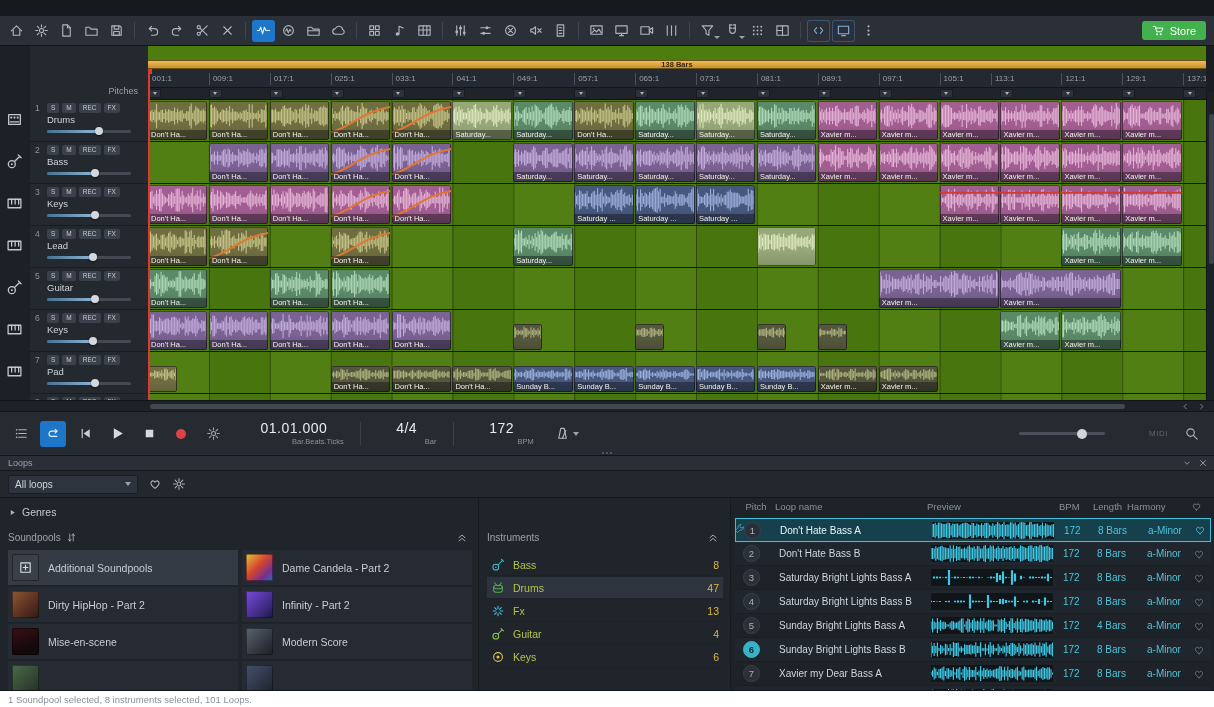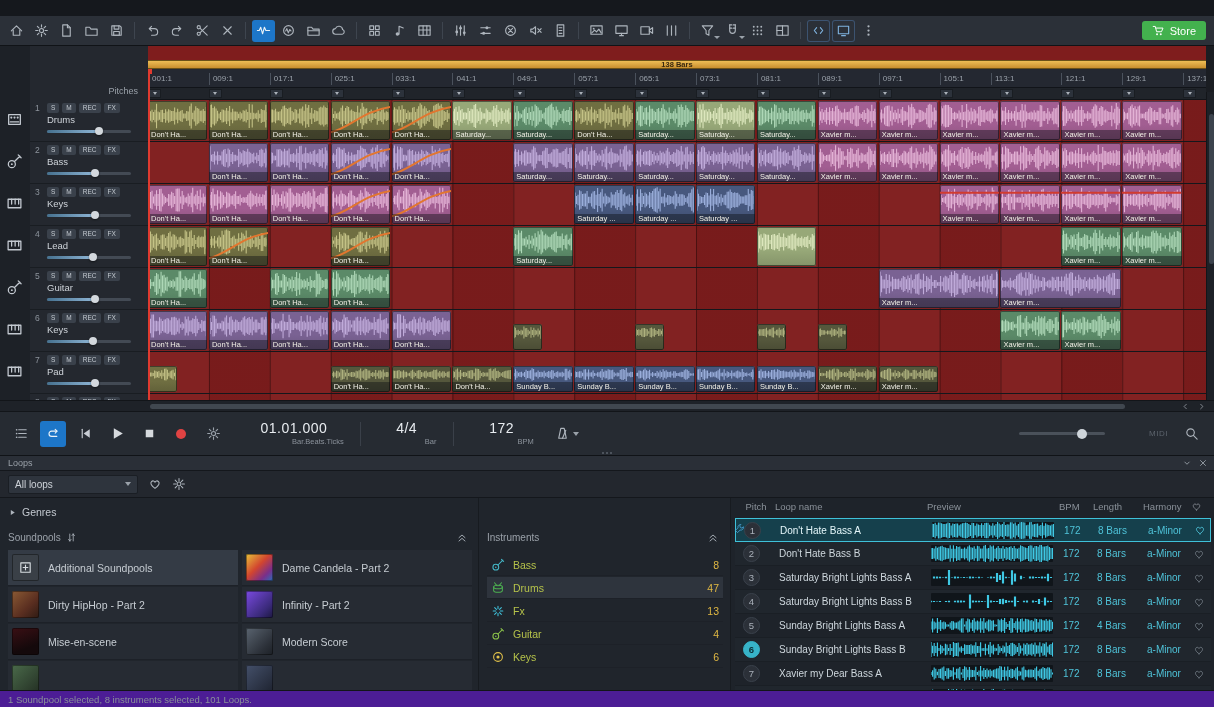--- a/index.html
+++ b/index.html
@@ -23,21 +23,21 @@
   .hdr-col{left:30px;top:0;width:118px;height:354px;background:#24282f;border-right:1px solid #101317;}
   .pitches-label{position:absolute;top:40px;right:10px;font-size:9px;color:#9aa1a9;}
   .thdr{position:absolute;left:0;width:118px;height:42px;border-bottom:1px solid #191d22;box-sizing:border-box;padding:3px 0 0 5px;}
   .thdr .r1{display:flex;align-items:center;gap:3px;}
   .thdr .num{width:9px;font-size:8.5px;color:#8d949d;}
   .thdr .tb{font-size:6.5px;color:#c3c9d0;background:#3a414b;border-radius:2px;padding:1.5px 4px;line-height:1;}
   .thdr .tname{font-size:9.5px;color:#ced3d9;margin:2px 0 0 12px;line-height:1;}
   .thdr .slider{position:relative;margin:5px 0 0 12px;width:84px;height:3px;background:#434a54;border-radius:2px;}
   .thdr .slider .fill{position:absolute;left:0;top:0;bottom:0;background:linear-gradient(90deg,#49master,#49749c);background:linear-gradient(90deg,#46718f,#8fb6d6);border-radius:2px;}
   .thdr .slider .knob{position:absolute;top:-2.5px;width:8px;height:8px;border-radius:50%;background:#d3d8dd;box-shadow:0 1px 2px rgba(0,0,0,.5);}
-  .timeline{left:148px;top:0;width:1058px;height:354px;overflow:hidden;background:#7f1d1d;}
+  .timeline{left:148px;top:0;width:1058px;height:354px;overflow:hidden;background:#4d7c0f;}
   .bars-range{position:absolute;left:0;top:14px;width:1058px;height:9px;background:linear-gradient(180deg,#eebd55,#c98f2e);display:flex;align-items:center;justify-content:center;font-size:7.5px;font-weight:bold;color:#3a2a10;border-top:1px solid #6b5118;border-bottom:1px solid #6b5118;box-sizing:border-box;}
   .ruler{position:absolute;left:0;top:23px;width:1058px;height:19px;background:#242831;border-bottom:1px solid #111419;box-sizing:border-box;}
   .rlab{position:absolute;top:4px;font-size:8px;color:#9aa1aa;border-left:1px solid #4a515c;padding-left:3px;height:12px;line-height:12px;white-space:nowrap;}
   .pitchrow{position:absolute;left:0;top:42px;width:1058px;height:12px;background:#20242a;border-bottom:1px solid #111419;box-sizing:border-box;}
   .pcell{position:absolute;top:1px;width:13px;height:9px;background:#2c323b;border:1px solid #191d22;box-sizing:border-box;display:flex;align-items:center;justify-content:center;}
   .pcell::after{content:"";width:0;height:0;border-left:2.8px solid transparent;border-right:2.8px solid transparent;border-top:3.5px solid #aab1b9;}
   .trow{position:absolute;left:0;width:1058px;height:42px;border-bottom:1px solid #14171c;box-sizing:border-box;
     background-image:
       linear-gradient(90deg, rgba(0,0,0,.38) 1px, transparent 1px),
       repeating-linear-gradient(90deg, rgba(255,255,255,.022) 0, rgba(255,255,255,.022) var(--b8), rgba(0,0,0,.06) var(--b8), rgba(0,0,0,.06) var(--b16));
@@ -105,21 +105,21 @@
   .lrow.odd{background:#20262d;}
   .lrow.sel{background:#15404c;border:1px solid #3fc1d9;}
   .pcircle{position:absolute;left:8px;width:17px;height:17px;border-radius:50%;background:#2b3038;border:1px solid #3a414b;color:#aab1ba;font-size:9.5px;display:flex;align-items:center;justify-content:center;box-sizing:border-box;}
   .pcircle.on{background:#37b3c8;border-color:#37b3c8;color:#0b2e35;font-weight:bold;}
   .lname{position:absolute;left:44px;width:150px;font-size:10px;color:#cdd6dc;white-space:nowrap;overflow:hidden;}
   .lrow.sel .lname{color:#e4f6fa;}
   .lprev{position:absolute;left:196px;width:122px;height:17px;background:#10151a;border-radius:1px;overflow:hidden;}
   .lmeta{position:absolute;font-size:10px;color:#4fc3d9;}
   .lheart{position:absolute;left:458px;display:flex;}
   
-  .statusbar{left:0;top:690px;width:1214px;height:17px;background:#4c1d95;border-top:1px solid #121519;display:flex;align-items:center;font-size:9.5px;color:#8a9199;padding-left:8px;box-sizing:border-box;}
+  .statusbar{left:0;top:690px;width:1214px;height:17px;background:#ffffff;border-top:1px solid #121519;display:flex;align-items:center;font-size:9.5px;color:#8a9199;padding-left:8px;box-sizing:border-box;}
 </style>
 </head>
 <body>
 
 <div id="app">
 
 
   <div class="toolbar abs" id="toolbar">
       <div class="tbtn">
         <svg viewBox="0 0 16 16" width="15" height="15" style="display: block;">
@@ -1334,21 +1334,21 @@
           </div>
         </div>
     </div>
 
     <div class="loop-pane abs" id="loopPane">
         <div class="lp-hdr" style="left: 8px; width: 34px; text-align: center;">Pitch</div>
         <div class="lp-hdr" style="left: 44px; width: 150px; text-align: left;">Loop name</div>
         <div class="lp-hdr" style="left: 196px; width: 122px; text-align: left;">Preview</div>
         <div class="lp-hdr" style="left: 328px; width: 30px; text-align: left;">BPM</div>
         <div class="lp-hdr" style="left: 362px; width: 46px; text-align: left;">Length</div>
-        <div class="lp-hdr" style="left: 412px; width: 48px; text-align: left;">Harmony</div>
+        <div class="lp-hdr" style="left: 396px; width: 48px; text-align: left;">Harmony</div>
         <div class="lp-hdr" style="left: 460px;">
           <svg viewBox="0 0 16 16" width="11" height="11" style="display: block;">
             <path d="M8 13C3.5 9.8 2.3 7 4 5.2 5.4 3.8 7.2 4.4 8 6c.8-1.6 2.6-2.2 4-.8 1.7 1.8.5 4.6-4 7.8z" fill="none" stroke="#8a9199" stroke-width="1.2" stroke-linecap="round" stroke-linejoin="round"></path>
           </svg>
         </div>
         <div class="lrow sel" style="top: 20px;">
           <span style="position: absolute; left: -2px; top: 4px;">
             <svg viewBox="0 0 16 16" width="11" height="11" style="display: block;">
               <path d="M9.5 2.2a3.8 3.8 0 0 0-3.7 4.8L2 10.8 5.2 14l3.8-3.8a3.8 3.8 0 0 0 4.6-4.8l-2 2-2.3-.7-.7-2.3z" fill="none" stroke="#4aa3d8" stroke-width="1.2" stroke-linecap="round" stroke-linejoin="round"></path>
             </svg>

